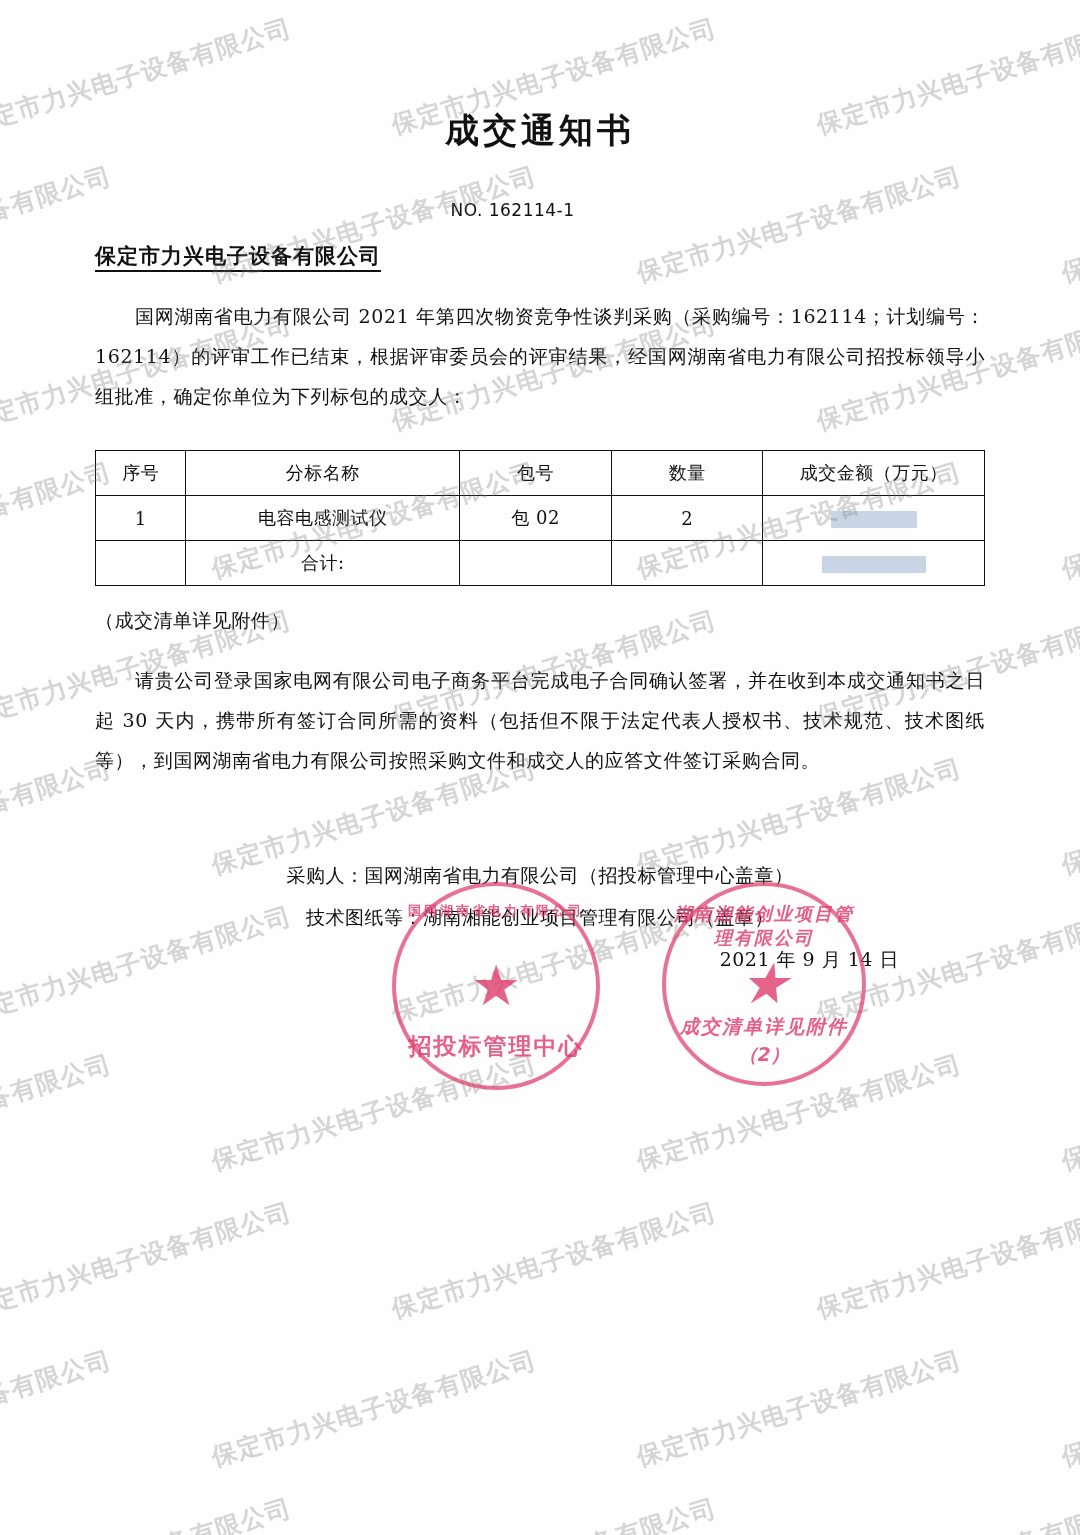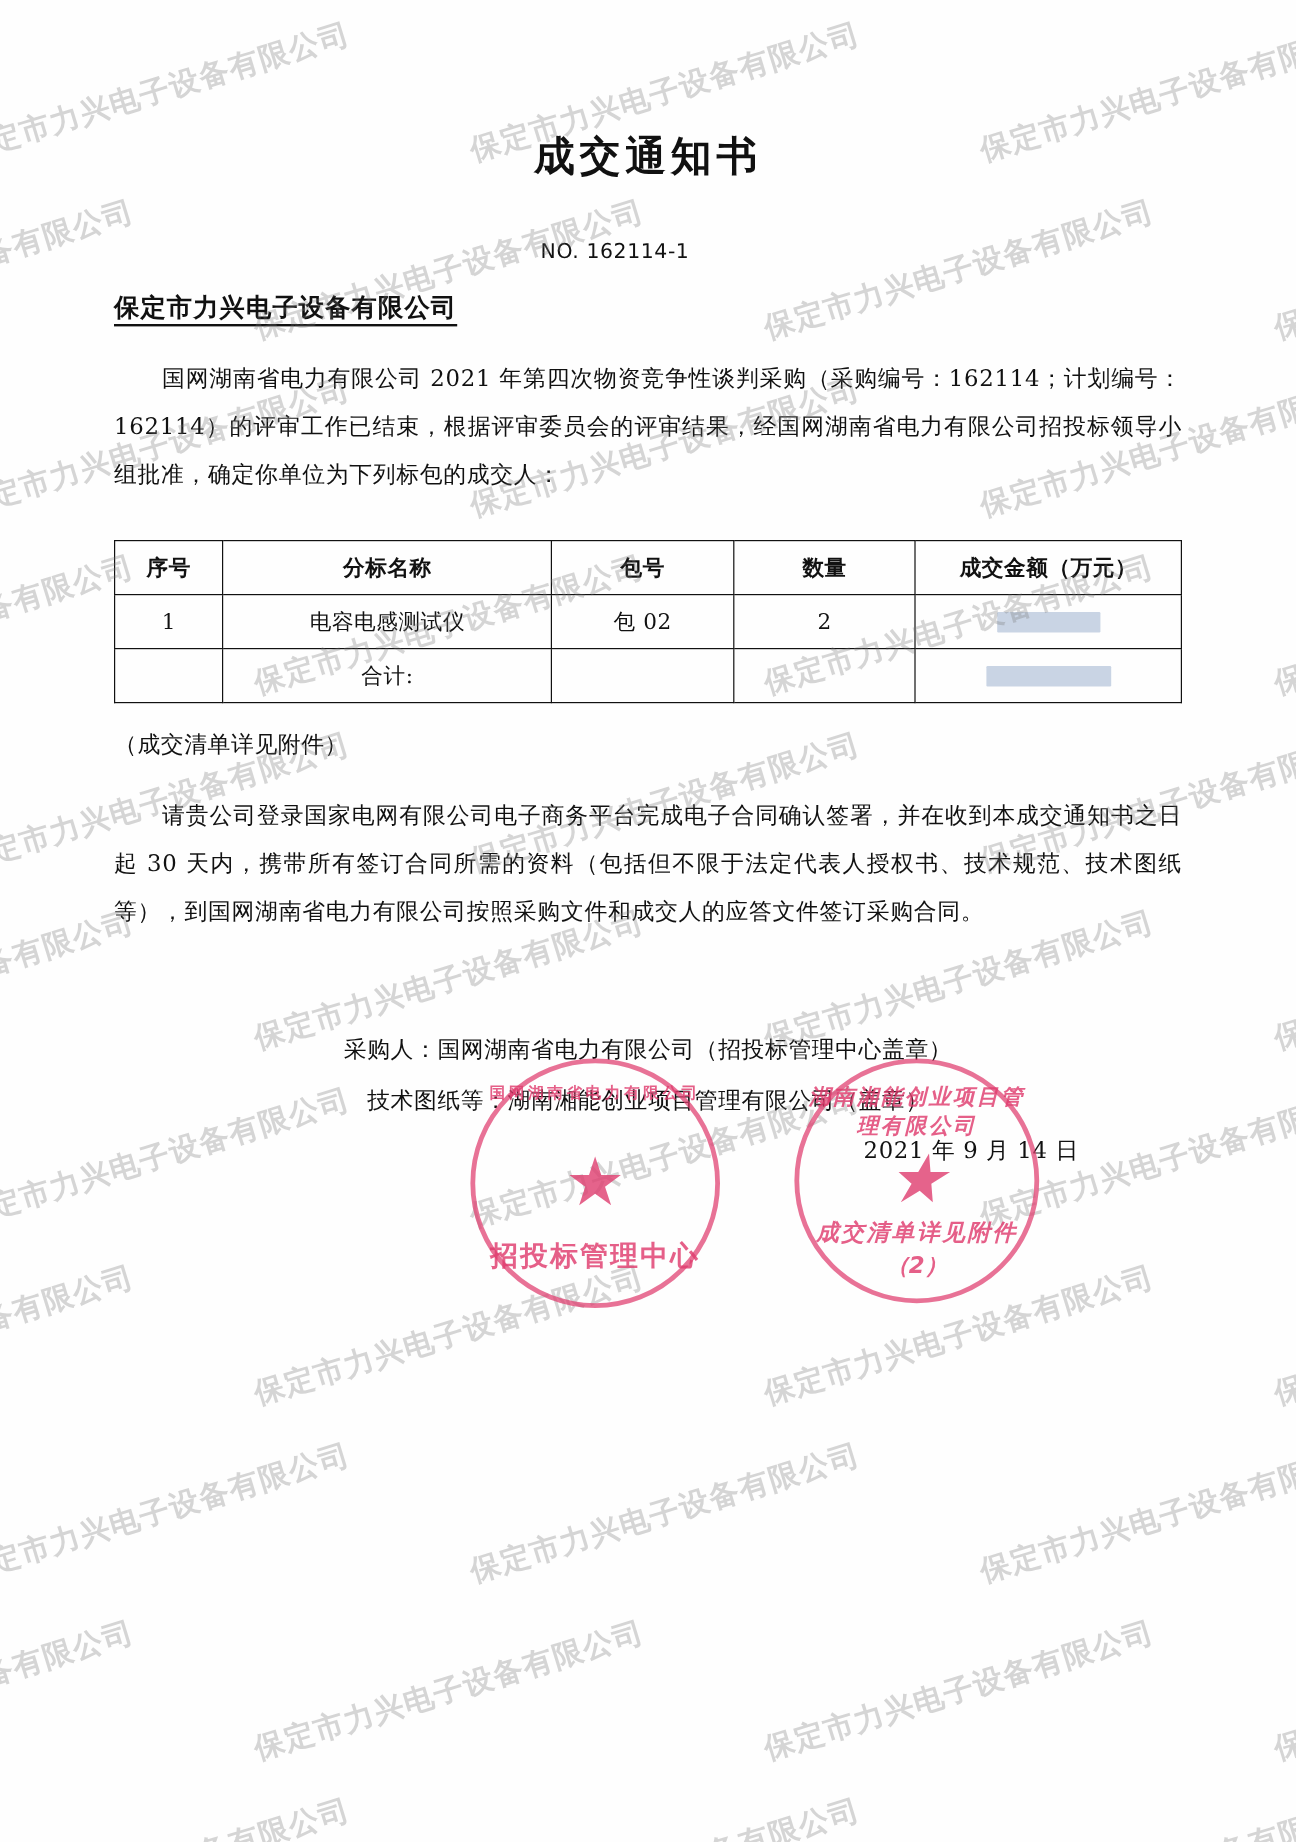--- a/index.html
+++ b/index.html
@@ -88,21 +88,21 @@
     table-layout: fixed;
   }
   table.award td, table.award th {
     border: 1px solid #111;
     text-align: center;
     height: 42px;
     font-weight: normal;
     letter-spacing: 0.5px;
   }
   table.award th {
-    font-weight: bold;
+    font-weight: normal;
   }
   .col-no     { width: 10%; }
   .col-name   { width: 31%; }
   .col-pkg    { width: 17%; }
   .col-qty    { width: 17%; }
   .col-amount { width: 25%; }
 
   .redacted {
     display: inline-block;
     width: 86px;

